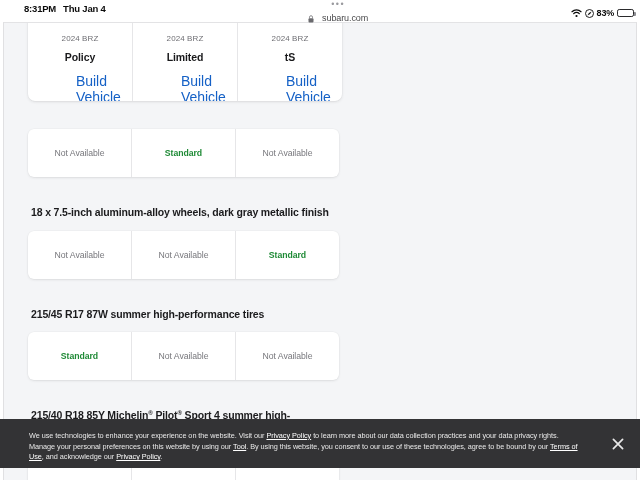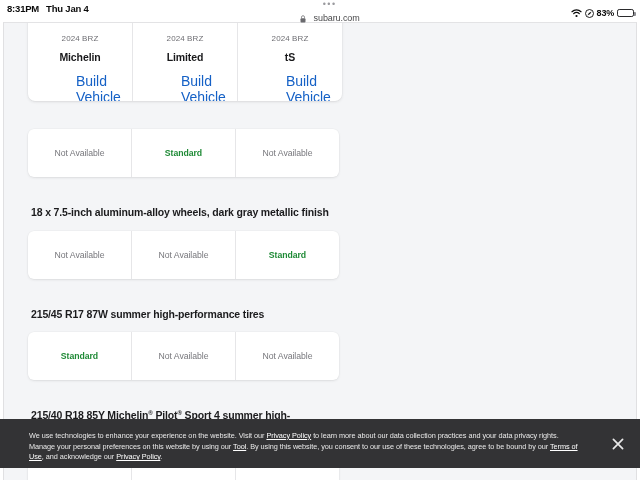--- a/index.html
+++ b/index.html
@@ -24,21 +24,21 @@
     height: 22px;
     background: #ffffff;
     display: flex;
     align-items: flex-start;
     z-index: 40;
   }
   #status-left {
     display: flex;
     align-items: baseline;
     gap: 7px;
-    padding: 3px 0 0 7px;
+    padding: 3px 0 0 24px;
     white-space: nowrap;
   }
   .sb-text {
     font-size: 9.5px;
     font-weight: bold;
     color: #0b0b0b;
     letter-spacing: -0.2px;
   }
   #status-center {
     flex: 1;
@@ -276,21 +276,21 @@
     </span>
   </div>
 </div>
 
 <div id="page-viewport">
   <div id="content-column">
 
     <div id="trim-header">
       <div class="trim-card">
         <span class="trim-year">2024 BRZ</span>
-        <span class="trim-name">Michelin</span>
+        <span class="trim-name">Policy</span>
         <span class="trim-link">Build Vehicle</span>
       </div>
       <div class="trim-card">
         <span class="trim-year">2024 BRZ</span>
         <span class="trim-name">Limited</span>
         <span class="trim-link">Build Vehicle</span>
       </div>
       <div class="trim-card">
         <span class="trim-year">2024 BRZ</span>
         <span class="trim-name">tS</span>

